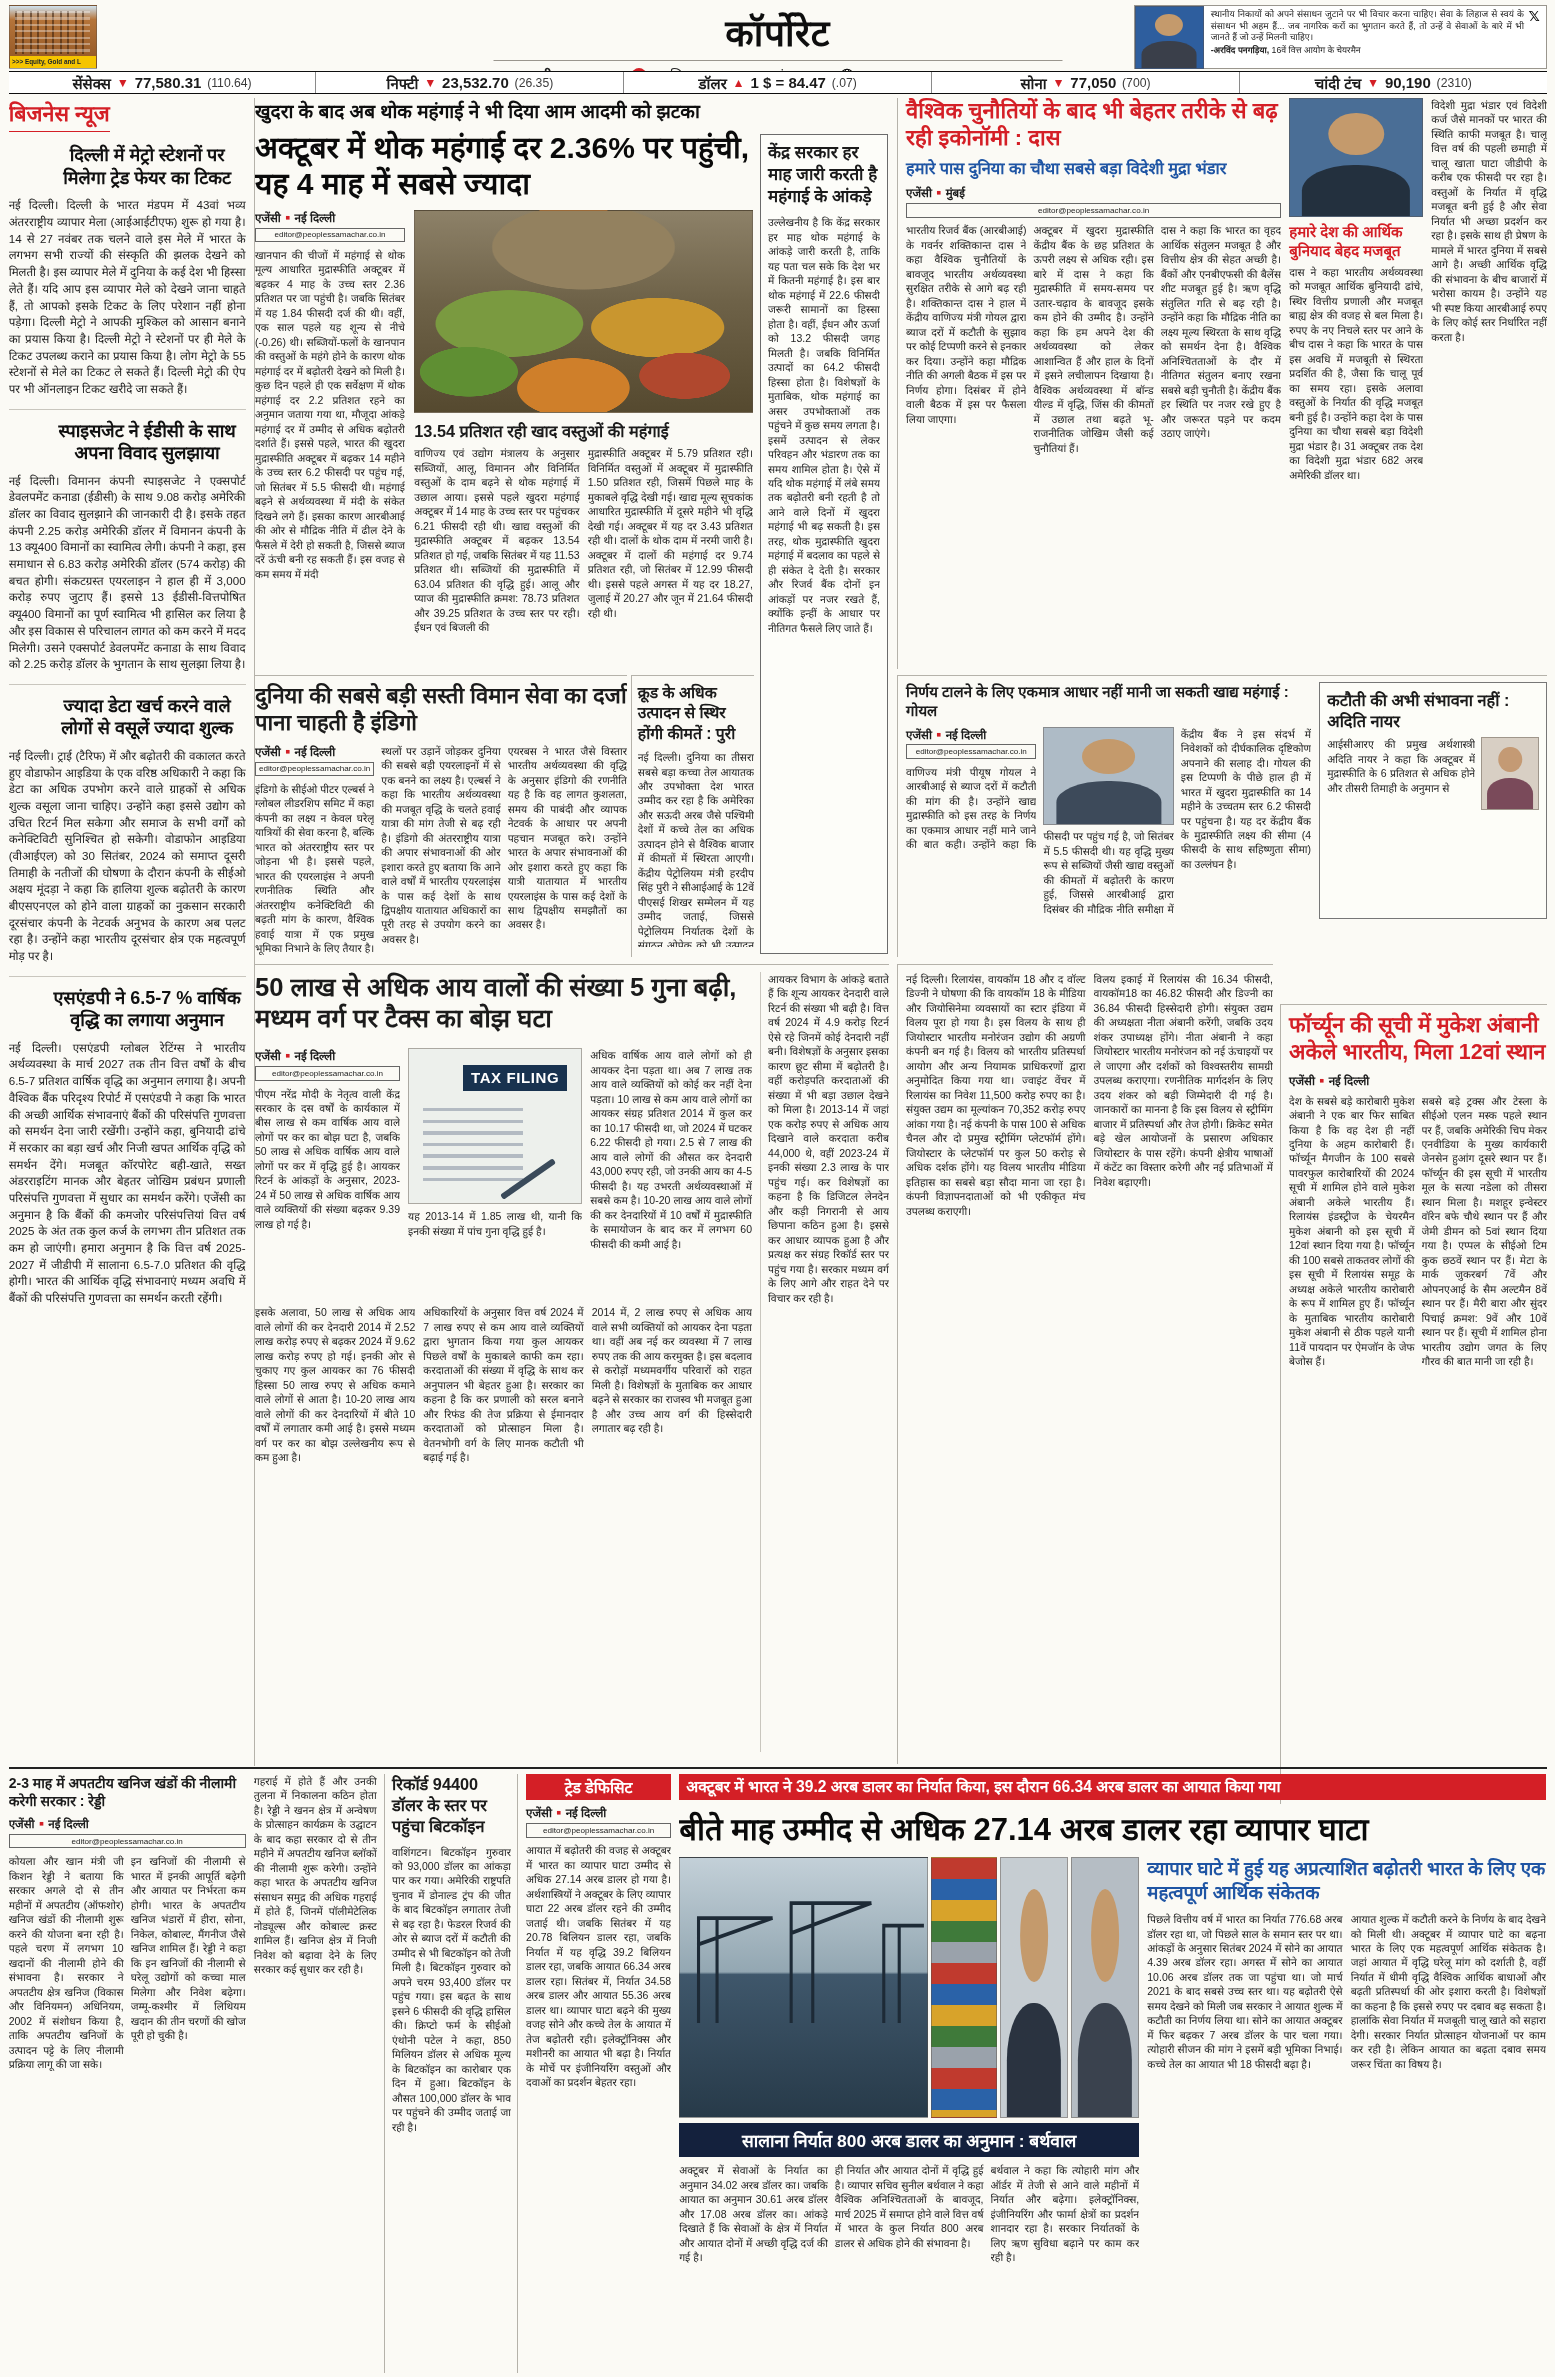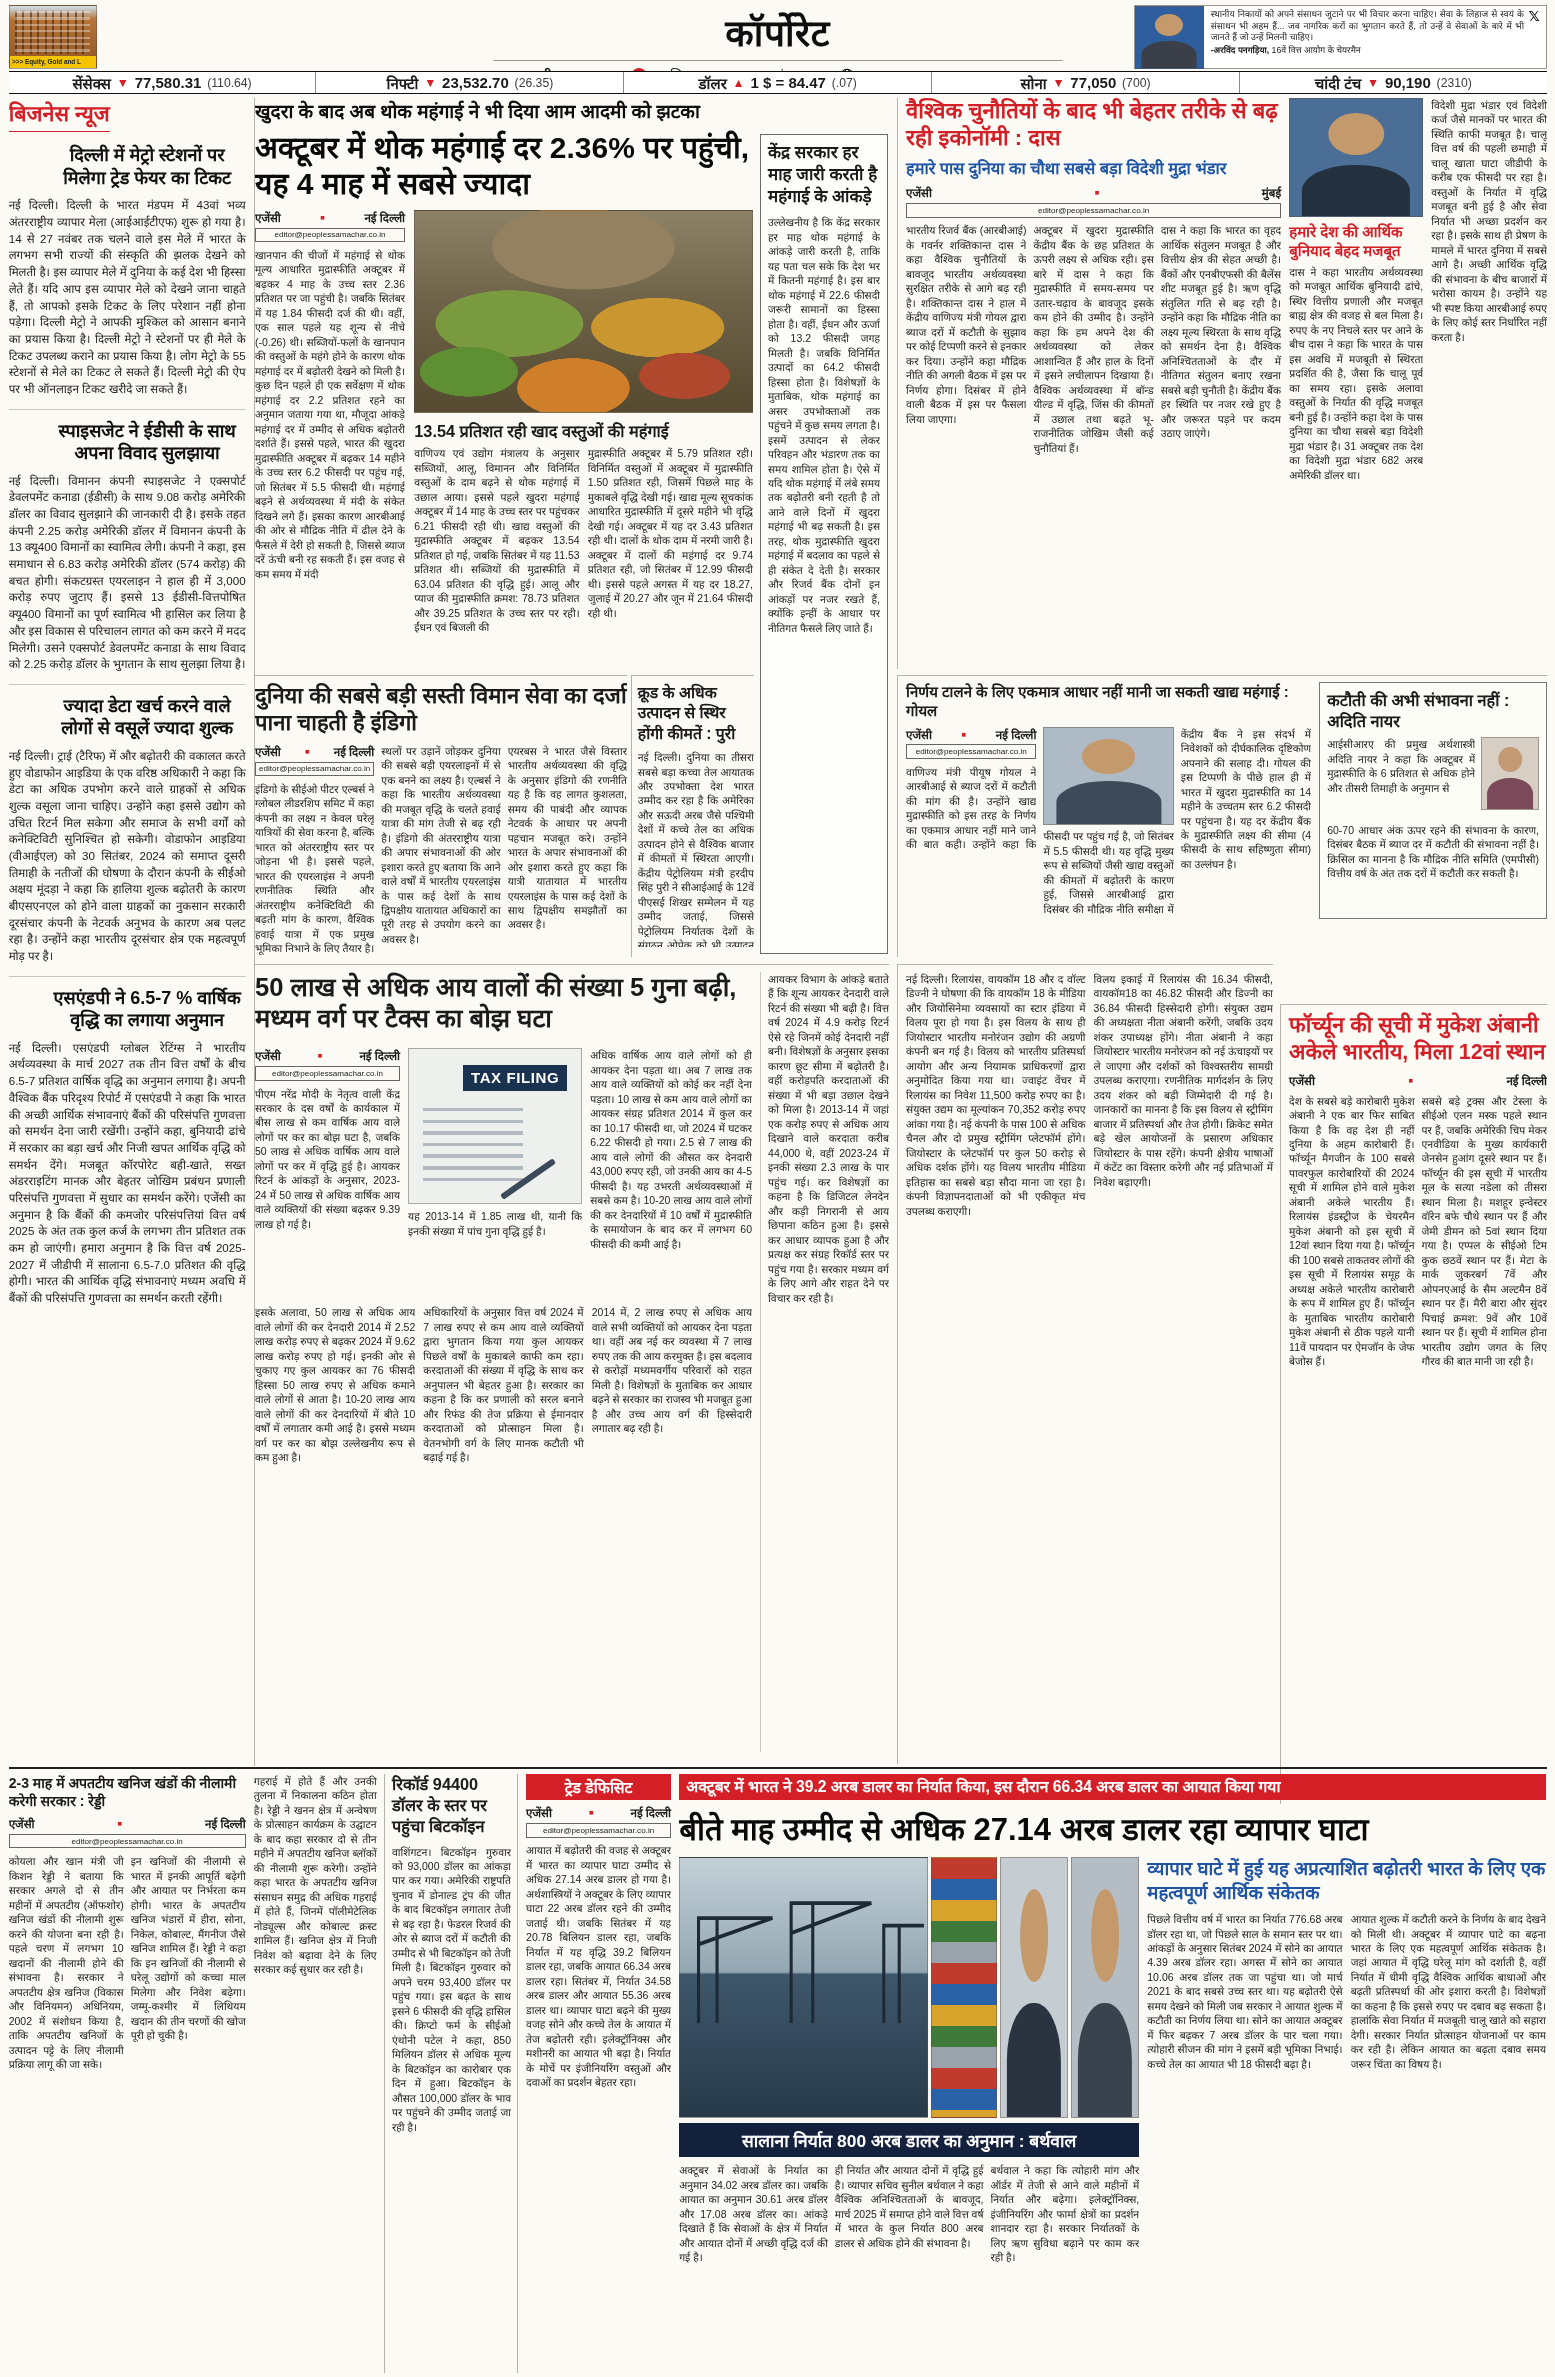--- a/index.html
+++ b/index.html
@@ -47,21 +47,21 @@
   .rail { left:8.7px; top:98px; width:246px; height:1668px; padding-right:8.1px; border-right:0.6px solid #b5b2aa; overflow:hidden; }
   .rail-label { color:#d41f26; font-size:21.5px; font-weight:800; border-bottom:1.7px solid #d41f26; display:inline-block;
       padding-bottom:3.5px; margin-bottom:3.5px; }
   .rail-art { padding:9.3px 0 11.6px; border-top:0.6px solid #c9c6be; }
   .rail-art.first { border-top:none; }
   .rail-head { font-size:18px; line-height:1.25; font-weight:700; text-align:center; margin-bottom:8.1px; color:#101010;margin-left:40px; }
   .rail-art .body-txt { font-size:11.6px; line-height:1.44; }
 
   
   .byline { margin-bottom:5.8px; }
-  .byline-top { font-size:11.6px; font-weight:800; display:flex; align-items:center; gap:4.6px;justify-content:space-between; }
+  .byline-top { font-size:11.6px; font-weight:800; display:flex; align-items:center; gap:4.6px; }
   .byline-top .sq { color:#d41f26; font-size:7.5px; }
   .email-box { border:0.6px solid #666; font-size:8.1px; padding:1.7px 2.3px; text-align:center; margin-top:2.9px; color:#222;
       white-space:nowrap; overflow:hidden; }
 
   
   .ph { position:relative; overflow:hidden; border:0.6px solid rgba(90,80,70,.45); }
   .person::before { content:""; position:absolute; top:12%; left:50%; transform:translateX(-50%); width:42%; height:36%;
       border-radius:50%; background:var(--skin,#c49a6c); }
   .person::after { content:""; position:absolute; bottom:-2%; left:50%; transform:translateX(-50%); width:82%; height:46%;
       border-radius:48% 48% 0 0; background:var(--suit,#2c3442); }
@@ -422,21 +422,20 @@
             <div class="body-txt">केंद्रीय बैंक ने इस संदर्भ में निवेशकों को दीर्घकालिक दृष्टिकोण अपनाने की सलाह दी। गोयल की इस टिप्पणी के पीछे हाल ही में भारत में खुदरा मुद्रास्फीति का 14 महीने के उच्चतम स्तर 6.2 फीसदी पर पहुंचना है। यह दर केंद्रीय बैंक के मुद्रास्फीति लक्ष्य की सीमा (4 फीसदी के साथ सहिष्णुता सीमा) का उल्लंघन है।</div>
           </div>
         </div>
       </div>
       <div class="rbi-inset">
         <div class="rbi-inset-head">कटौती की अभी संभावना नहीं : अदिति नायर</div>
         <div class="rbi-irow">
           <div class="body-txt">आईसीआरए की प्रमुख अर्थशास्त्री अदिति नायर ने कहा कि अक्टूबर में मुद्रास्फीति के 6 प्रतिशत से अधिक होने और तीसरी तिमाही के अनुमान से</div>
           <div class="ph person rbi-iphoto" style="--bg:#d8cfc4;--suit:#7a4a5a;--skin:#c49a74;"></div>
         </div>
-        <div class="body-txt rbi-ibody">60-70 आधार अंक ऊपर रहने की संभावना के कारण, दिसंबर बैठक में ब्याज दर में कटौती की संभावना नहीं है। क्रिसिल का मानना है कि मौद्रिक नीति समिति (एमपीसी) वित्तीय वर्ष के अंत तक दरों में कटौती कर सकती है।</div>
       </div>
     </div>
   </div>
 
   <div class="abs fifty">
     <div class="fifty-flex">
       <div class="f-main">
         <div class="fifty-head">50 लाख से अधिक आय वालों की संख्या 5 गुना बढ़ी, मध्यम वर्ग पर टैक्स का बोझ घटा</div>
         <div class="f-row1">
           <div class="f-c1">

